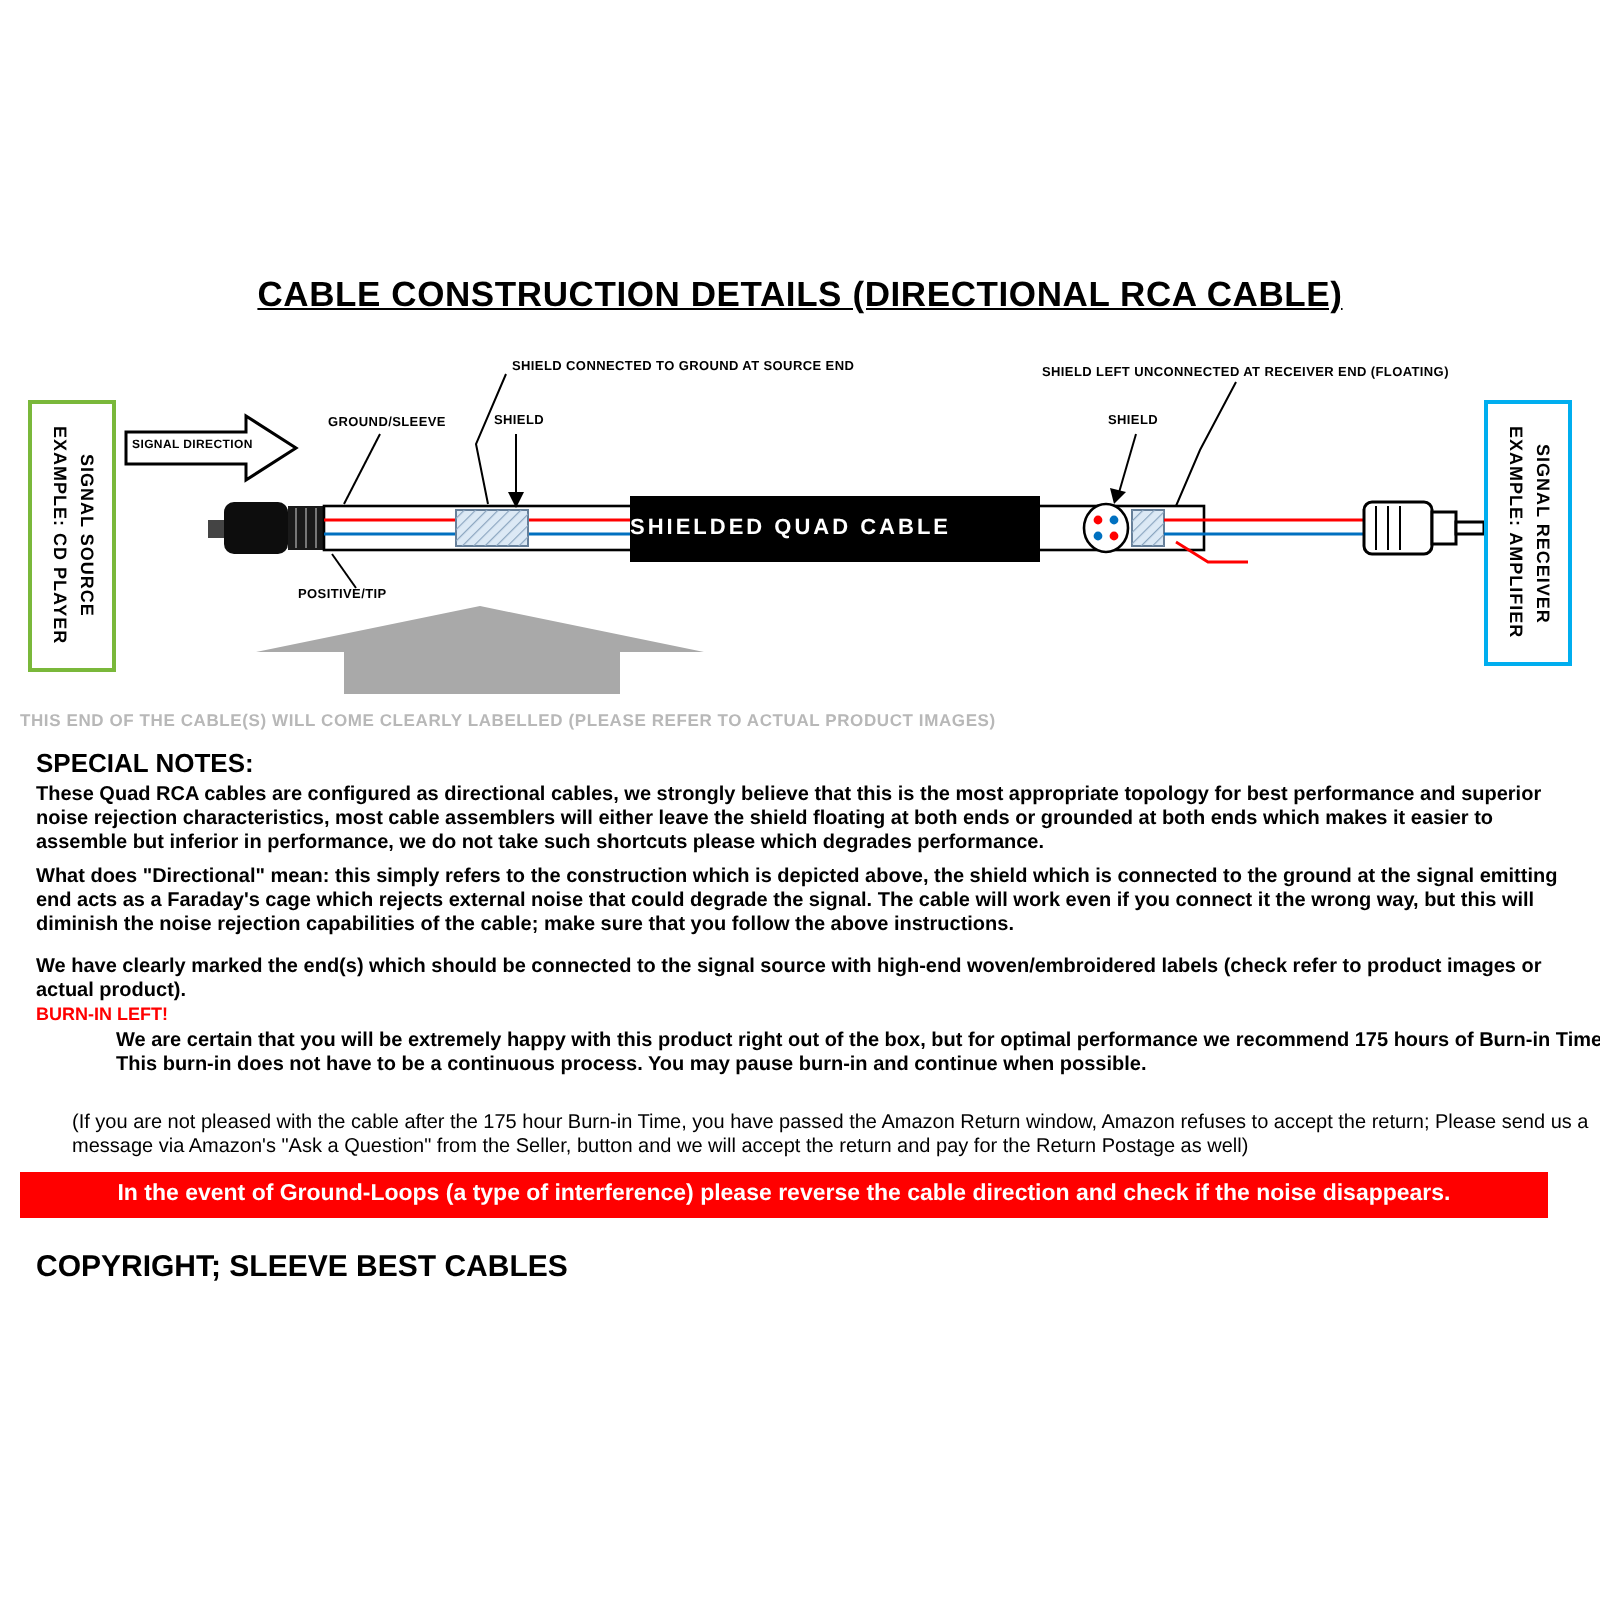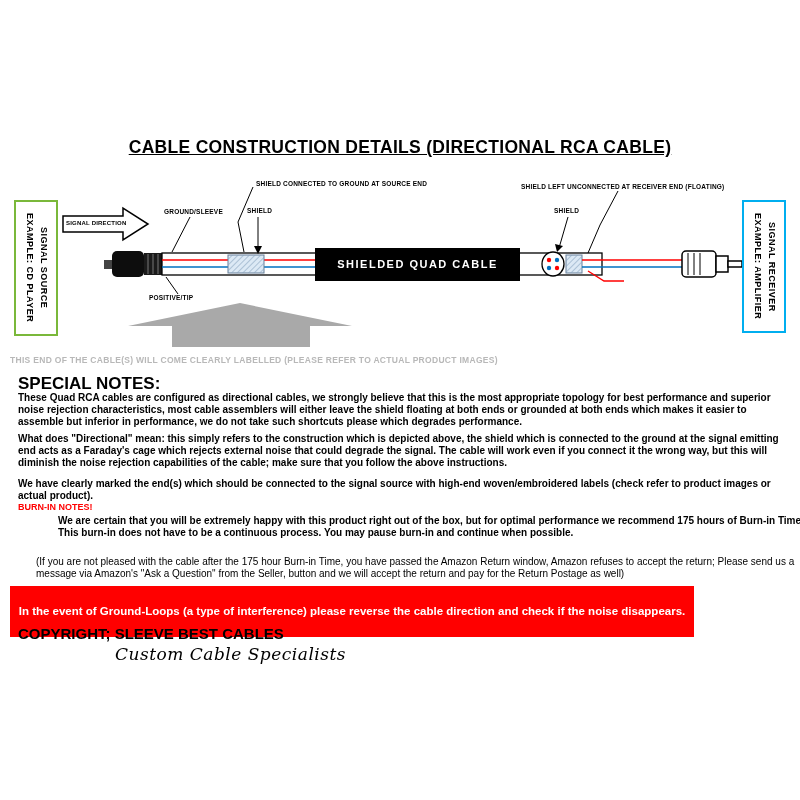--- a/index.html
+++ b/index.html
@@ -24,35 +24,35 @@
   .lbl-signal-dir   { left:66px;  top:50px; font-size:6px; }
   .lbl-ground       { left:164px; top:38px; }
   .lbl-shield-l     { left:247px; top:37px; }
   .lbl-shield-conn  { left:256px; top:10px; }
   .lbl-shield-float { left:521px; top:13px; }
   .lbl-shield-r     { left:554px; top:37px; }
   .lbl-positive     { left:149px; top:124px; }
 
   .quad-label { position:absolute; left:315px; top:78px; width:205px; height:33px;
                 background:#000; color:#fff; font-weight:bold; font-size:11px;
-                letter-spacing:1.5px; text-align:center; line-height:33px; }
+                letter-spacing:1.5px; text-align:left; line-height:33px; }
 
   
   .gray-note { position:absolute; top:355px; left:10px; font-size:8.5px; font-weight:bold;
                color:#b8b8b8; letter-spacing:.3px; }
-  .sn-head  { position:absolute; top:374px; left:18px; font-size:17px; font-weight:bold; }
+  .sn-head  { position:absolute; top:374px; left:18px; font-size:13px; font-weight:bold; }
   .para     { position:absolute; left:18px; width:766px; font-size:10px; font-weight:bold; line-height:1.22; }
   .p1 { top:392px; } .p2 { top:433px; } .p3 { top:478px; }
   .burn-head { position:absolute; top:502px; left:18px; font-size:9px; font-weight:bold; color:#ff0000; }
   .bp1 { top:515px;margin-left:40px; }
   .bp2 { top:556px; font-weight:normal;margin-left:18px; }
 
-  .banner { position:absolute; top:586px; left:10px; width:684px; background:#ff0000;
+  .banner { position:absolute; top:586px; left:10px; width:764px; background:#ff0000;
             color:#fff; text-align:center; font-weight:bold; font-size:11.5px;
-            line-height:1.45; padding:17px 6px; }
+            line-height:1.45; padding:3px 6px; }
 
   .copyright { position:absolute; top:625px; left:18px; font-size:15px; font-weight:bold; }
   .tagline   { position:absolute; top:644px; left:115px; font-size:17px; font-style:italic;
                font-family:"DejaVu Serif", serif; letter-spacing:.5px; }
 </style>
 </head>
 <body>
 
 <div class="page">
 
@@ -140,24 +140,23 @@
     <div class="quad-label">SHIELDED QUAD CABLE</div>
   </div>
 
   <div class="gray-note">THIS END OF THE CABLE(S) WILL COME CLEARLY LABELLED (PLEASE REFER TO ACTUAL PRODUCT IMAGES)</div>
 
   <div class="sn-head">SPECIAL NOTES:</div>
   <div class="para p1">These Quad RCA cables are configured as directional cables, we strongly believe that this is the most appropriate topology for best performance and superior noise rejection characteristics, most cable assemblers will either leave the shield floating at both ends or grounded at both ends which makes it easier to assemble but inferior in performance, we do not take such shortcuts please which degrades performance.</div>
   <div class="para p2">What does "Directional" mean: this simply refers to the construction which is depicted above, the shield which is connected to the ground at the signal emitting end acts as a Faraday's cage which rejects external noise that could degrade the signal. The cable will work even if you connect it the wrong way, but this will diminish the noise rejection capabilities of the cable; make sure that you follow the above instructions.</div>
   <div class="para p3">We have clearly marked the end(s) which should be connected to the signal source with high-end woven/embroidered labels (check refer to product images or actual product).</div>
 
-  <div class="burn-head">BURN-IN NOTES!</div>
+  <div class="burn-head">BURN-IN LEFT!</div>
   <div class="para bp1">We are certain that you will be extremely happy with this product right out of the box, but for optimal performance we recommend 175 hours of Burn-in Time. This burn-in does not have to be a continuous process. You may pause burn-in and continue when possible.</div>
   <div class="para bp2">(If you are not pleased with the cable after the 175 hour Burn-in Time, you have passed the Amazon Return window, Amazon refuses to accept the return; Please send us a message via Amazon's "Ask a Question" from the Seller, button and we will accept the return and pay for the Return Postage as well)</div>
 
   <div class="banner">
     <div>In the event of Ground-Loops (a type of interference) please reverse the cable direction and check if the noise disappears.</div>
   </div>
 
   <div class="copyright">COPYRIGHT; SLEEVE BEST CABLES</div>
-  <div class="tagline">Custom Cable Specialists</div>
 
 </div>
 
 </body></html>

